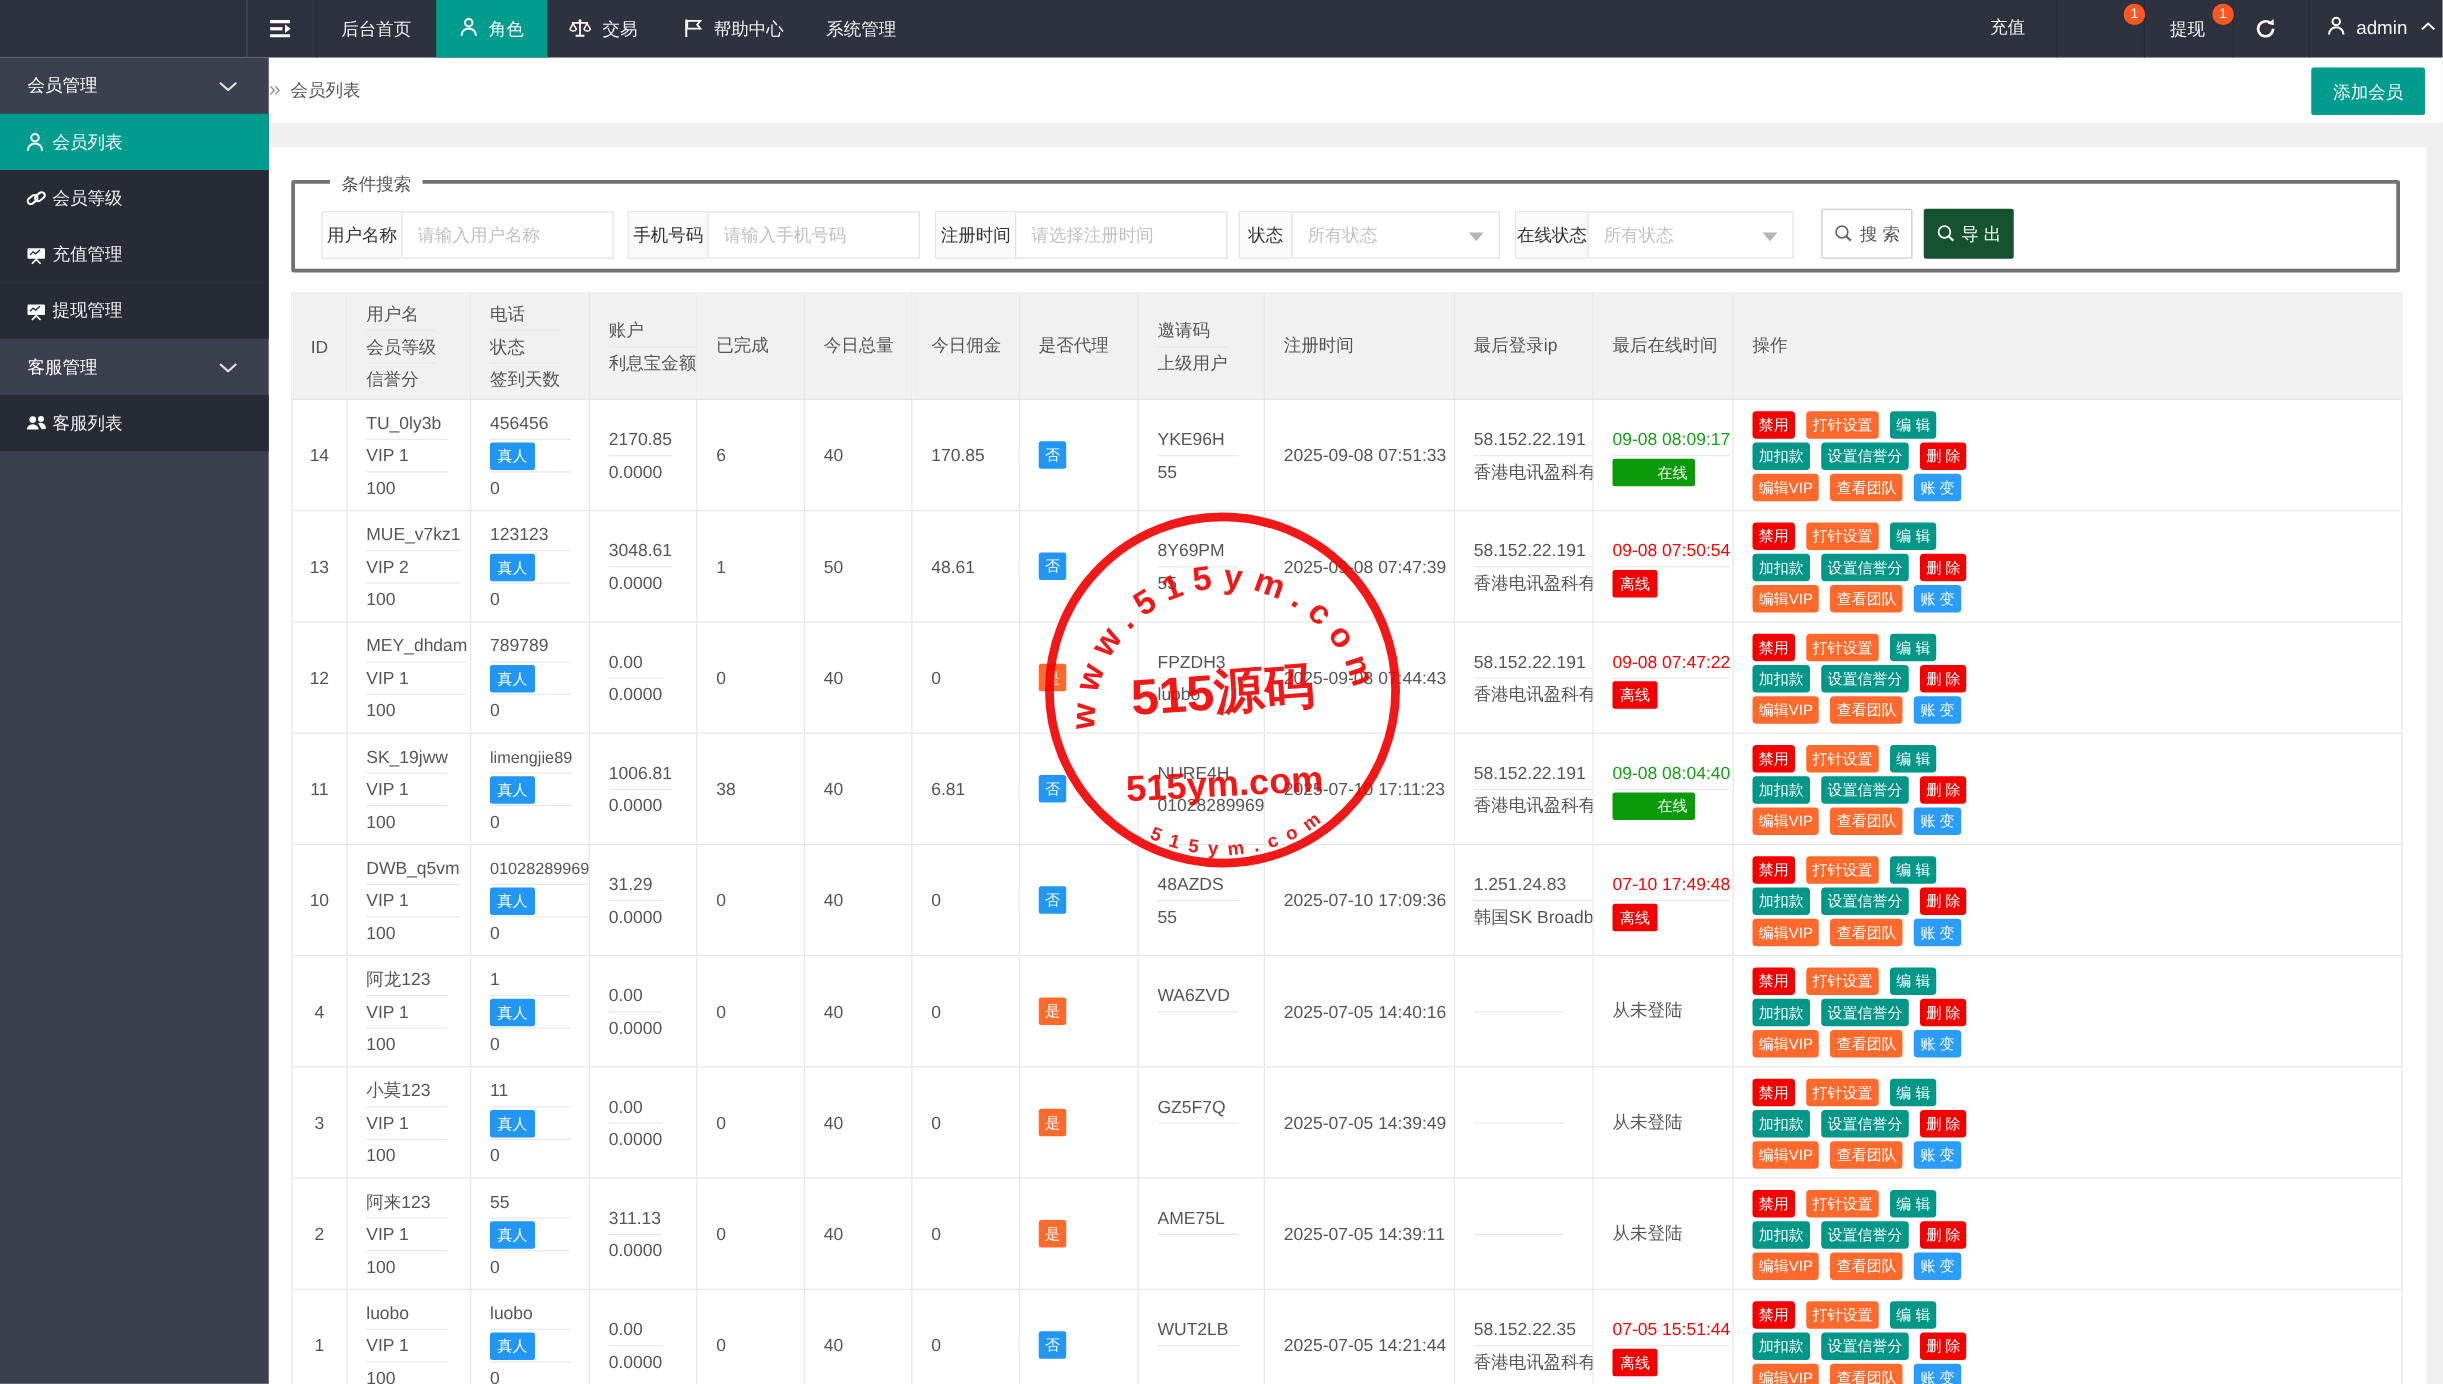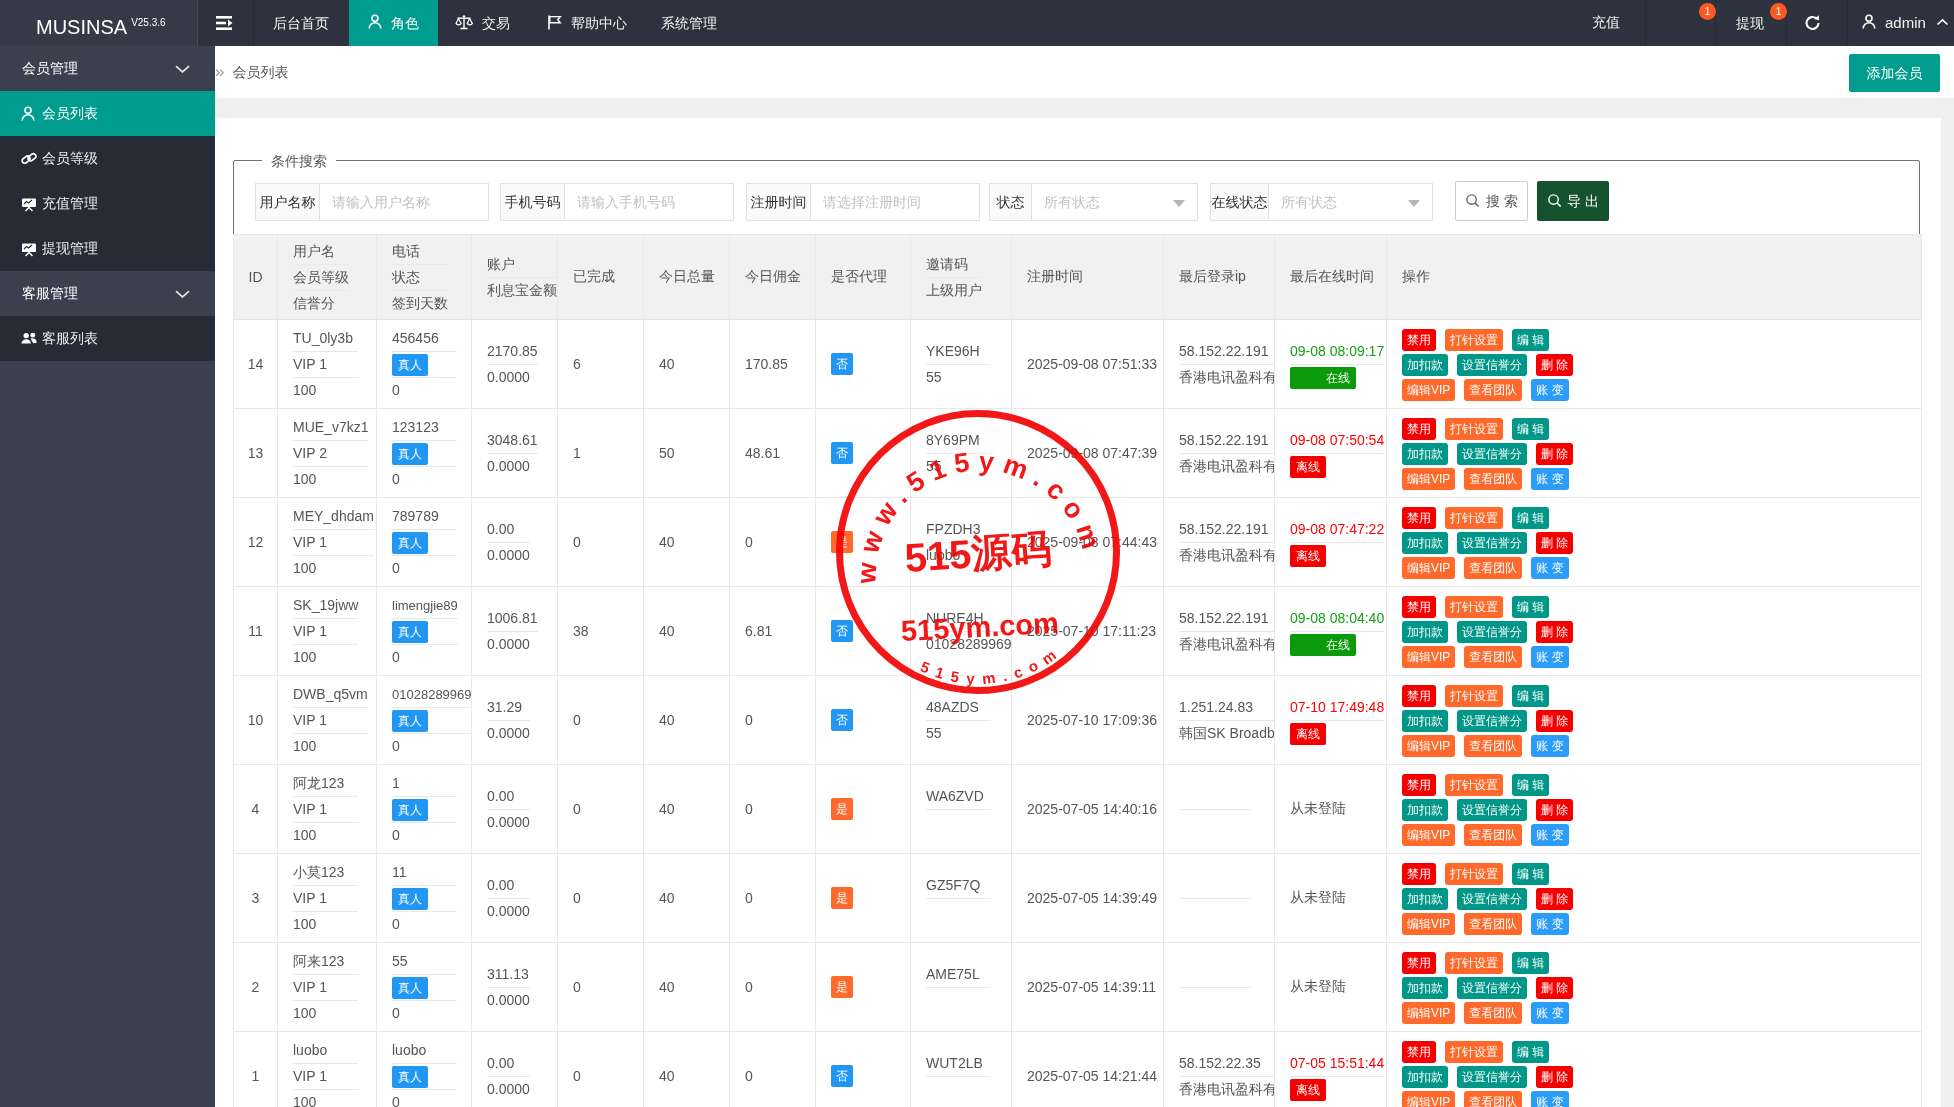--- a/index.html
+++ b/index.html
@@ -26,21 +26,21 @@
 .chev{position:absolute;right:16px;top:50%;margin-top:-4px;line-height:0;}
 
 #crumb{position:absolute;left:197px;top:46px;width:1757px;height:52px;background:#fff;z-index:10;}
 #crumb .bc{position:absolute;left:18px;top:0;line-height:52px;color:#555;font-size:14px;}
 #crumb .bc .gg{color:#999;font-size:17px;margin-right:8px;}
 #addbtn{position:absolute;left:1652px;top:8px;width:91px;height:38px;background:#009c8e;color:#fff;
  text-align:center;line-height:38px;font-size:14px;border-radius:2px;}
 
 #card{position:absolute;left:212px;top:118px;width:1729px;height:1000px;background:#fff;}
 
-#fs{position:absolute;left:21px;top:26px;width:1687px;height:90px;border:1px solid #737373;border-radius:2px;margin-top:16px;}
+#fs{position:absolute;left:21px;top:26px;width:1687px;height:74px;border:3px solid #737373;border-radius:2px;}
 #fs legend,#fstitle{position:absolute;left:28px;top:-10px;background:#fff;padding:0 9px;font-size:14px;color:#555;line-height:20px;}
 .sgroup{position:absolute;top:22px;height:38px;border:1px solid #e2e2e2;background:#fff;}
 .slabel{position:absolute;left:0;top:0;bottom:0;background:#fafafa;border-right:1px solid #e2e2e2;
  color:#333;text-align:center;line-height:36px;font-size:14px;}
 .sval{position:absolute;top:0;bottom:0;line-height:36px;color:#c2c2c2;font-size:14px;padding-left:12px;}
 .caret{position:absolute;right:12px;top:16px;width:0;height:0;border-left:6px solid transparent;
  border-right:6px solid transparent;border-top:7px solid #b5b5b5;}
 #btn-search{position:absolute;left:1221px;top:20px;width:73px;height:40px;border:1px solid #ccc;border-radius:2px;
  background:#fff;color:#555;text-align:center;line-height:38px;font-size:14px;}
 #btn-export{position:absolute;left:1303px;top:20px;width:72px;height:40px;border-radius:2px;
@@ -72,21 +72,20 @@
  padding:0 5px;margin-right:9px;text-align:center;}
 .a-red{background:#f50000;text-align:center;}
 .a-orange{background:#ff6a2c;}
 .a-teal{background:#009688;}
 .a-blue{background:#2b9cf8;}
 
 #stamp{position:absolute;left:828px;top:402px;width:300px;height:300px;z-index:40;opacity:0.9;}
 </style></head>
 <body>
 <div id="topbar">
-<div id="logo">MUSINSA<sup>V25.3.6</sup></div>
 <div class="topdiv" style="left:197px;background:#454b59;"></div>
 <div class="navlink" style="left:216px;"><svg class="navico" width="17" height="15" viewBox="0 0 17 15" style="vertical-align:-2px">
         <rect x="0" y="1" width="16" height="2.6" fill="#fff"></rect>
         <rect x="0" y="6.7" width="10" height="2.6" fill="#fff"></rect>
         <path d="M12 4.6 L16.5 8 L12 11.4 Z" fill="#fff"></path>
         <rect x="0" y="12.4" width="16" height="2.6" fill="#fff"></rect>
       </svg></div>
 <div class="topdiv" style="left:253px;"></div>
 <div class="navlink" style="left:273px;">后台首页</div>
 <div id="tab-active"><svg class="navico" width="14" height="17" viewBox="0 0 14 17" style="">

